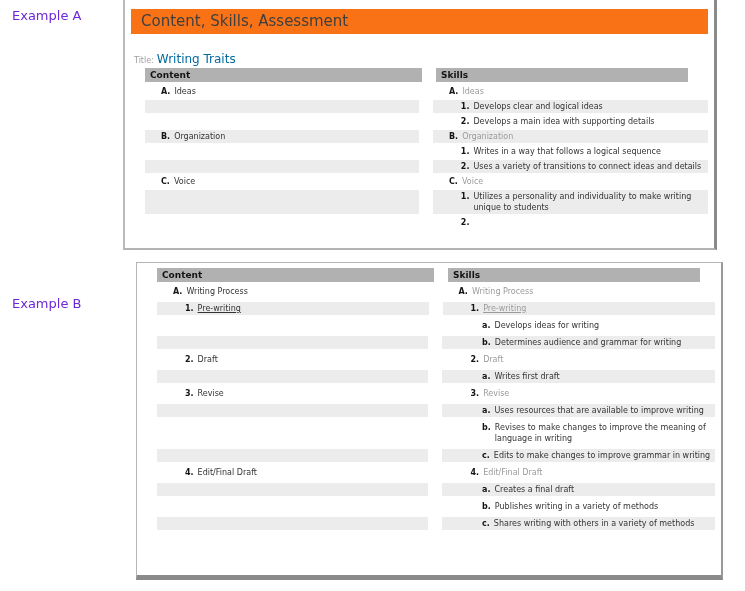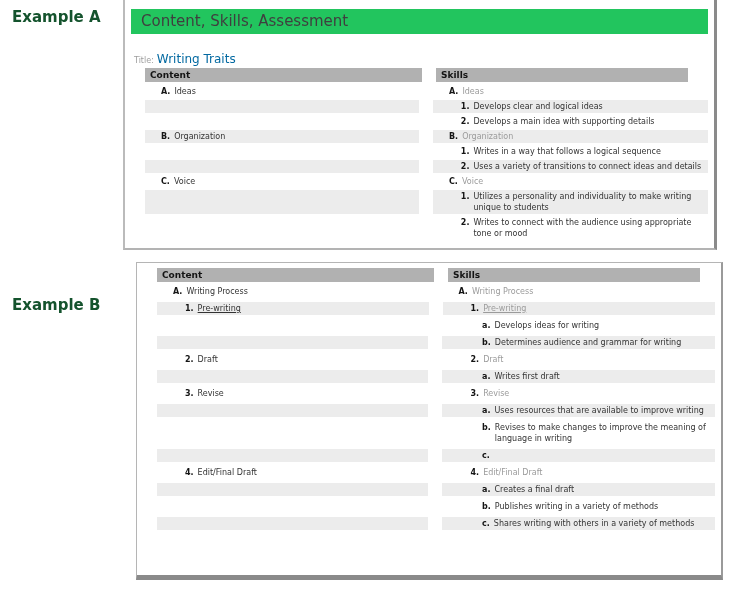--- a/index.html
+++ b/index.html
@@ -2,42 +2,42 @@
 <html><head>
 <meta charset="utf-8">
 <style>
   html,body { margin:0; padding:0; }
   body {
     width:745px; height:591px; position:relative; background:#ffffff;
     font-family:"DejaVu Sans","Liberation Sans",sans-serif;
     overflow:hidden;
   }
   .example-label {
-    position:absolute; font-size:15px; font-weight:bold; color:#14532d;
+    position:absolute; font-size:13px; font-weight:normal; color:#6d28d9;
   }
   #label-a { left:12px; top:8px; }
   #label-b { left:12px; top:296px; }
 
   .panel { position:absolute; background:#fff; box-sizing:border-box; }
   #panel-a {
     left:123px; top:0; width:594px; height:250px;
     border-left:2px solid #bbbbbb;
     border-right:3px solid #8a8a8a;
     border-bottom:2px solid #b3b3b3;
   }
   #panel-b {
     left:136px; top:262px; width:587px; height:318px;
     border:1px solid #b5b5b5;
     border-right:2px solid #9a9a9a;
     border-bottom:5px solid #8a8a8a;
   }
 
   .page-header {
     margin:9px 6px 0 6px; height:25px; line-height:25px;
-    background:#22c55e; color:#3f3f3f; font-size:15px; padding-left:10px;
+    background:#f97316; color:#3f3f3f; font-size:15px; padding-left:10px;
   }
   .title-row { margin:14px 6px 0 9px; height:15px; white-space:nowrap; }
   .title-label { font-size:8px; color:#9e9e9e; }
   .title-value { font-size:12px; color:#0369a1; margin-left:3px; }
 
   .table { margin:5px 6px 0 20px; }
   .col-headers { display:flex; margin-bottom:3px; }
   .col-h {
     height:14px; line-height:14px; background:#b1b1b1; color:#141414;
     font-size:9px; font-weight:bold; padding-left:5px; box-sizing:border-box;
@@ -146,21 +146,20 @@
           <div class="cell content shaded"></div>
           <div class="cell skills shaded lvl2">
             <span class="marker">1.</span>
             <span class="ilabel">Utilizes a personality and individuality to make writing unique to students</span>
           </div>
         </div>
         <div class="trow two">
           <div class="cell content"></div>
           <div class="cell skills lvl2">
             <span class="marker">2.</span>
-            <span class="ilabel">Writes to connect with the audience using appropriate tone or mood</span>
           </div>
         </div>
       </div>
   </div>
 </div>
 
 <div class="panel" id="panel-b">
   <div class="table">
     <div class="col-headers">
       <div class="col-h content">Content</div>
@@ -239,20 +238,21 @@
           <div class="cell content"></div>
           <div class="cell skills lvl3">
             <span class="marker">b.</span>
             <span class="ilabel">Revises to make changes to improve the meaning of language in writing</span>
           </div>
         </div>
         <div class="trow">
           <div class="cell content shaded"></div>
           <div class="cell skills shaded lvl3">
             <span class="marker">c.</span>
+            <span class="ilabel">Edits to make changes to improve grammar in writing</span>
           </div>
         </div>
         <div class="trow">
           <div class="cell content lvl2">
             <span class="marker">4.</span>
             <span class="ilabel">Edit/Final Draft</span>
           </div>
           <div class="cell skills lvl2">
             <span class="marker">4.</span>
             <span class="ilabel muted">Edit/Final Draft</span>

